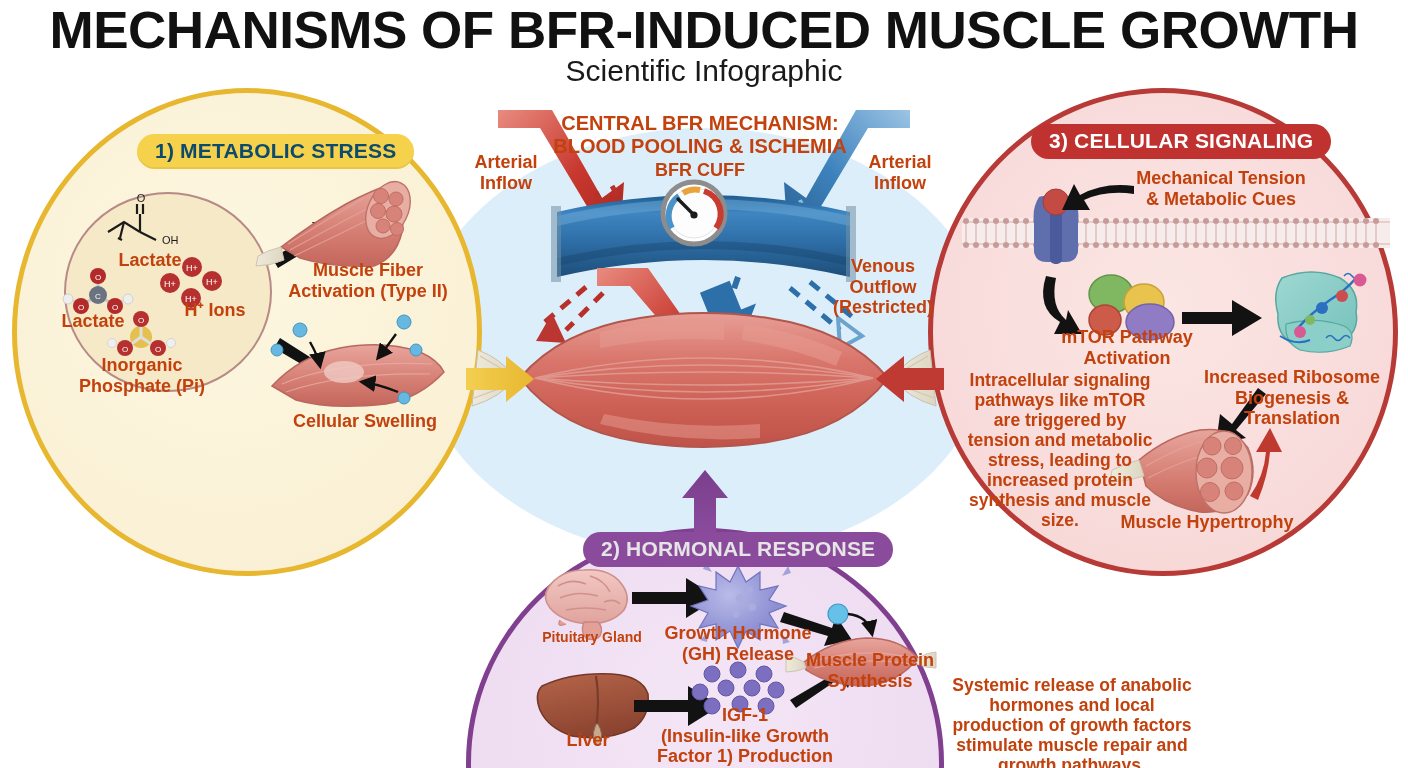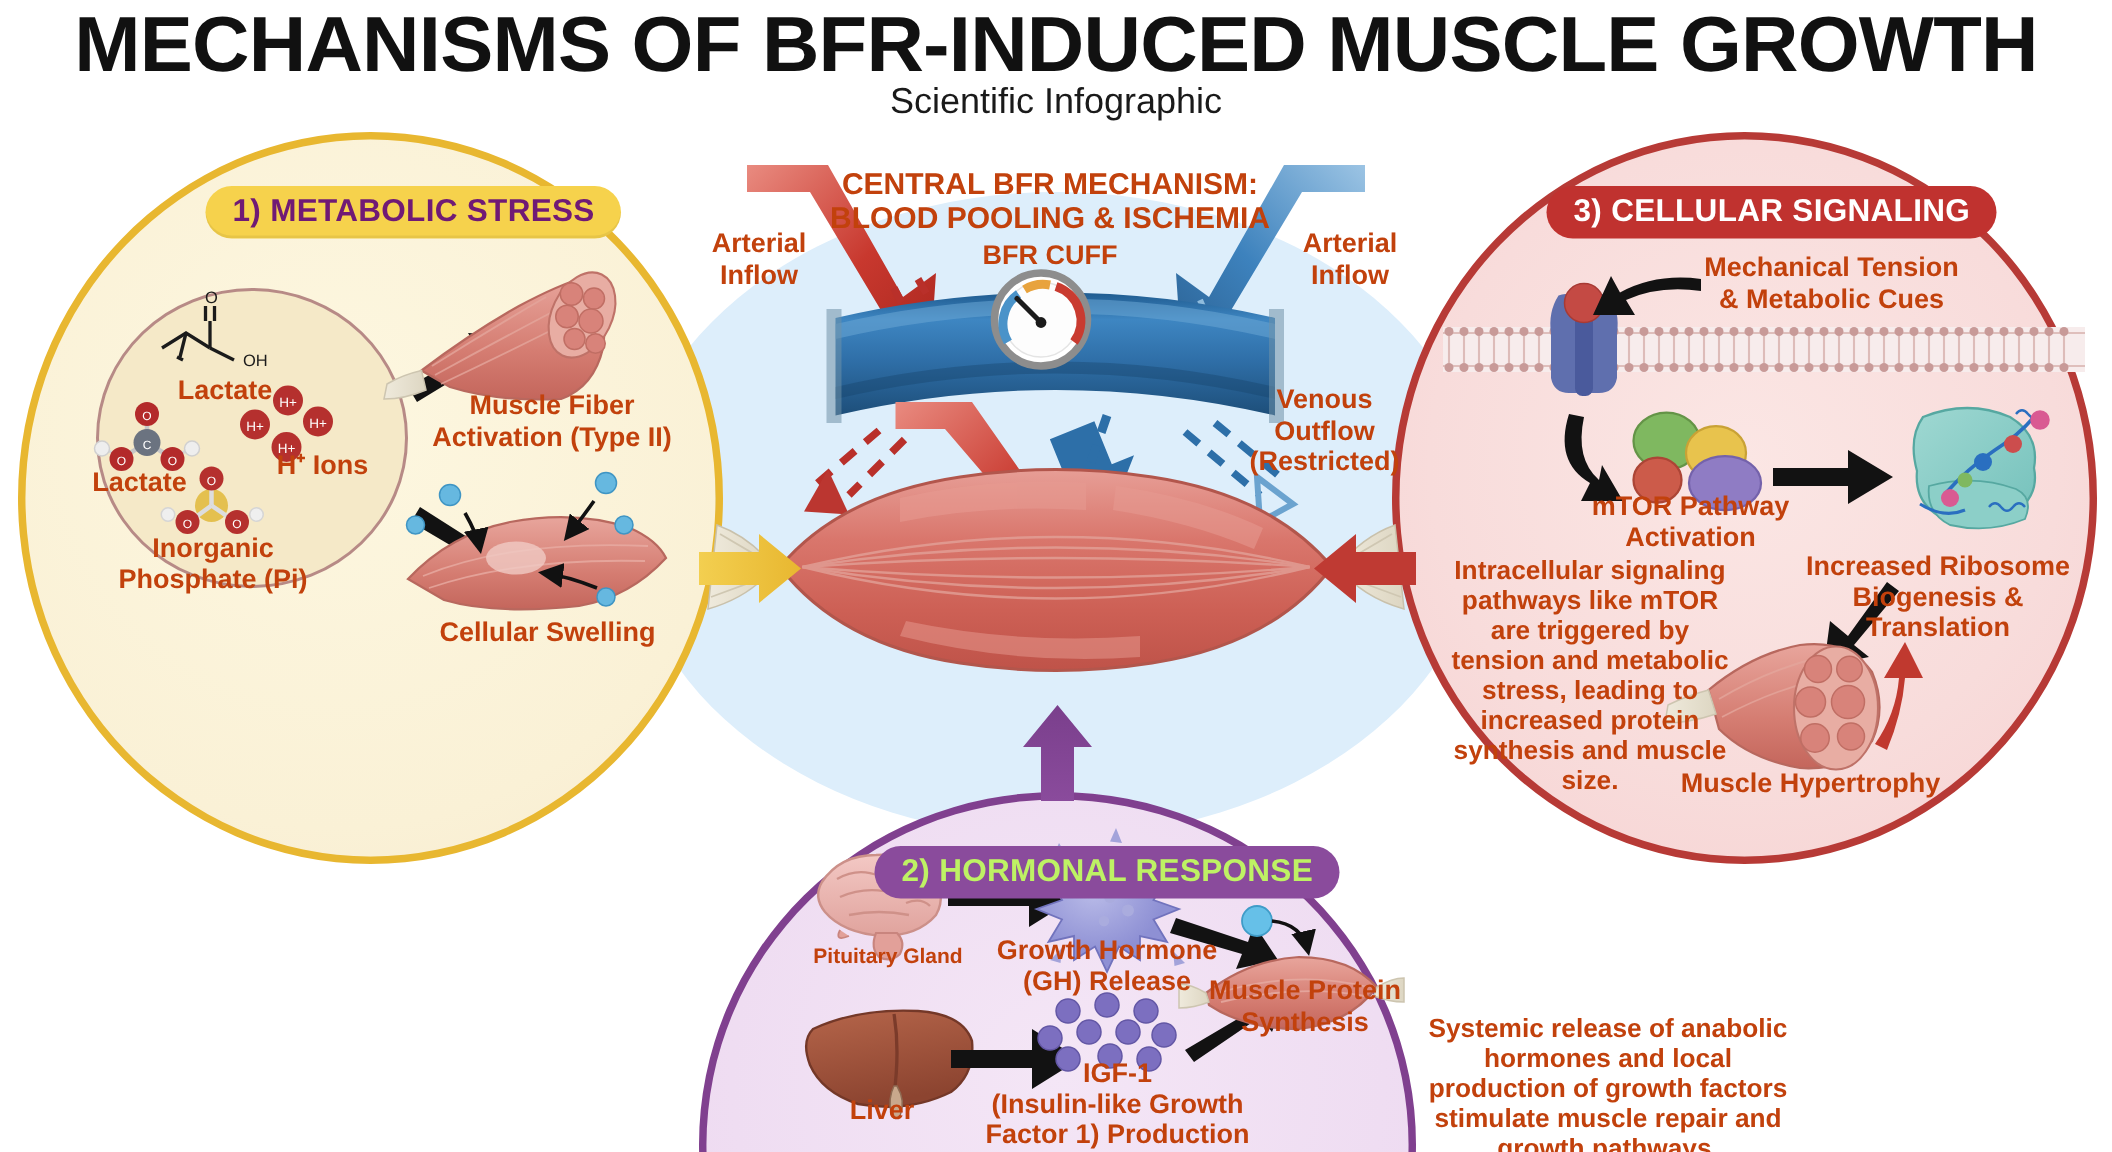--- a/index.html
+++ b/index.html
@@ -16,21 +16,21 @@
   .title {
     position: absolute; top: 2px; left: 0; width: 1408px;
     text-align: center;
     font-size: 52px; font-weight: 700; letter-spacing: -0.5px;
     color: #111111; line-height: 1.08;
     font-family: "Liberation Sans", sans-serif;
     transform: scaleX(1.02);
   }
   .subtitle {
     position: absolute; top: 54px; left: 0; width: 1408px;
-    text-align: center; font-size: 24px; color: #1a1a1a; font-weight: 400;
+    text-align: center; font-size: 30px; color: #1a1a1a; font-weight: 400;
   }
 
   
   .bigcircle { position: absolute; border-radius: 50%; }
 
   #circle-metabolic {
     left: 12px; top: 88px; width: 470px; height: 488px;
     background: radial-gradient(circle at 45% 40%, #fdf7e0 0%, #faf1d6 70%, #f7ead0 100%);
     border: 5px solid #e8b730;
   }
@@ -58,28 +58,28 @@
     border: 2px solid #b78a86;
   }
 
   
   .badge {
     position: absolute; border-radius: 18px;
     font-weight: 700; text-align: center; white-space: nowrap;
     padding: 5px 18px 6px; font-size: 21px; letter-spacing: 0.2px;
   }
   #badge-metabolic {
-    left: 137px; top: 124px; background: #f6d24c; color: #701a75;
+    left: 137px; top: 134px; background: #f6d24c; color: #0c4a6e;
     box-shadow: inset 0 -2px 0 rgba(0,0,0,.06);
   }
   #badge-signaling {
     left: 1031px; top: 124px; background: #c0322f; color: #ffffff;
   }
   #badge-hormonal {
-    left: 583px; top: 564px; background: #8a4b9c; color: #bef264; text-align: right;
+    left: 583px; top: 532px; background: #8a4b9c; color: #e5e5e5; text-align: right;
   }
 
   
   .lbl { position: absolute; font-weight: 700; color: #c2410c; line-height: 1.14; text-align: center; }
 
   #lbl-central { left: 520px; top: 112px; width: 360px; font-size: 20px; }
   #lbl-cuff    { left: 605px; top: 160px; width: 190px; font-size: 18px; }
   #lbl-art-l   { left: 446px; top: 152px; width: 120px; font-size: 18px; }
   #lbl-art-r   { left: 840px; top: 152px; width: 120px; font-size: 18px; }
   #lbl-venous  { left: 818px; top: 256px; width: 130px; font-size: 18px; }

